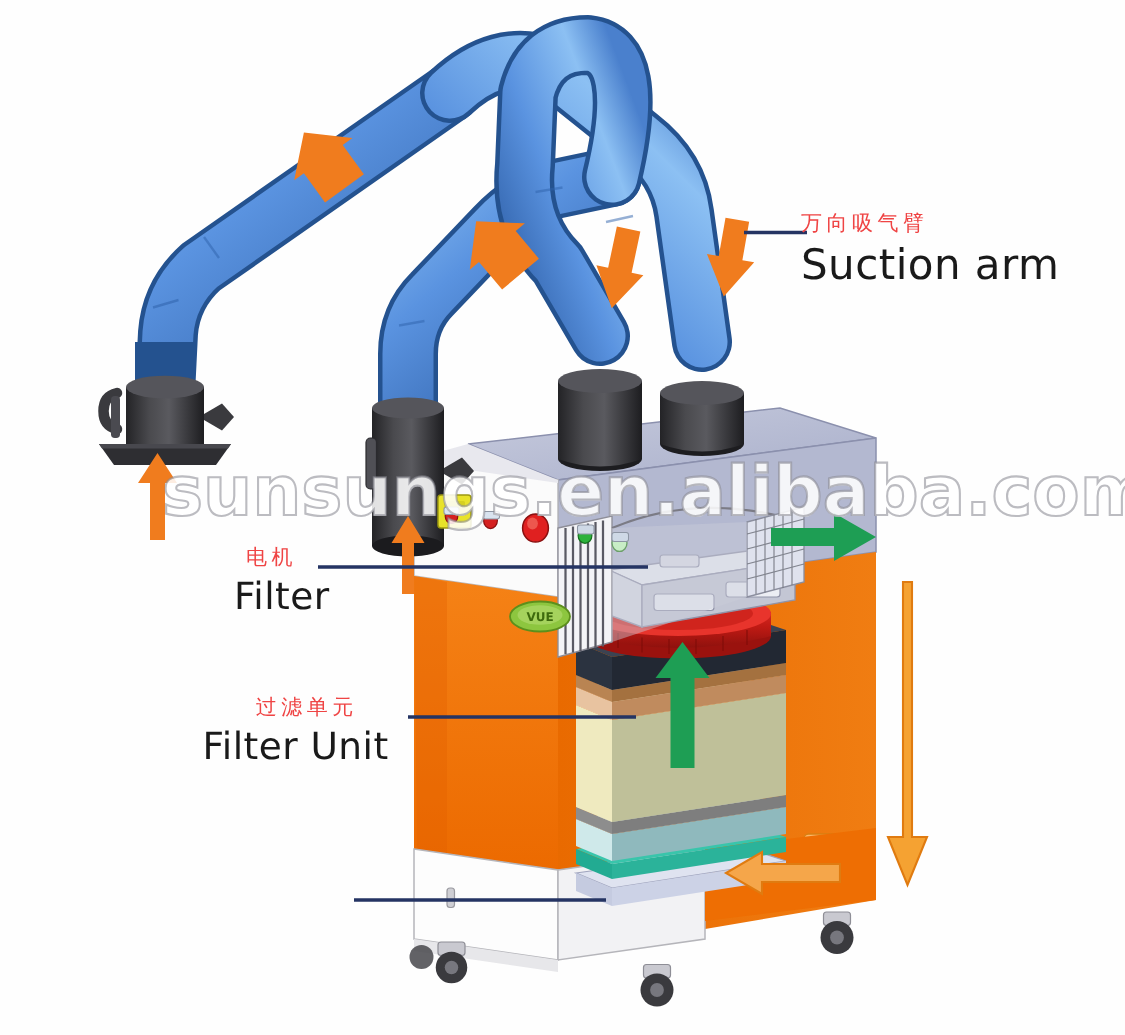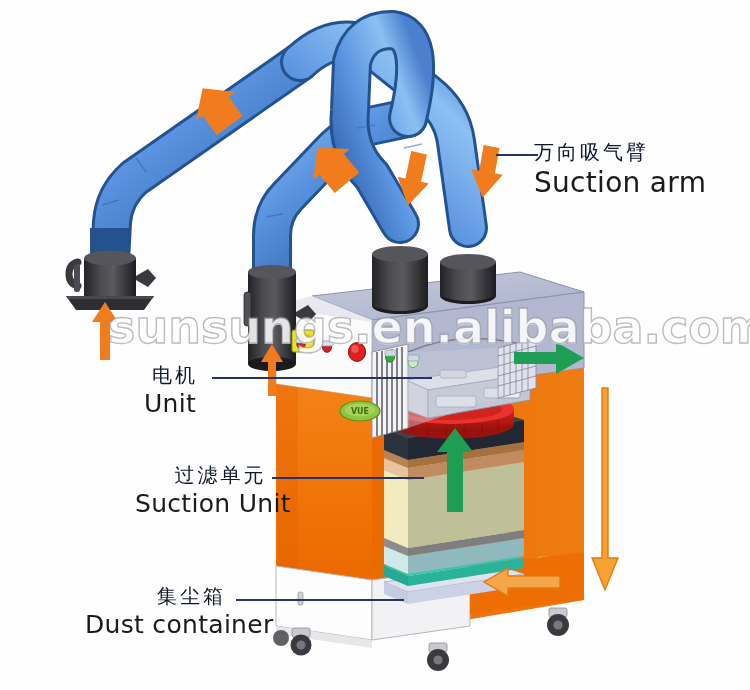--- a/index.html
+++ b/index.html
@@ -12,36 +12,36 @@
     position:relative;
     width:750px;height:690px;
     background:#fefefe;
     overflow:hidden;
   }
   #art{position:absolute;left:0;top:0;width:750px;height:690px;}
 
   
   .callout{position:absolute;white-space:nowrap;}
   .cn{
-    color:#0f172a;
+    color:#ef4444;
     font-family:"DejaVu Serif","Liberation Serif",serif;
-    font-size:20px;
+    font-size:14px;
     letter-spacing:3px;
     line-height:1;
   }
   .en{
     color:#1a1a1a;
     font-family:"DejaVu Sans","Liberation Sans",sans-serif;
     font-size:25px;
     line-height:1.05;
     letter-spacing:.3px;
   }
   #lbl-suction{left:534px;top:142px;}
   #lbl-suction .en{font-size:28px;margin-top:6px;}
-  #lbl-motor{left:152px;top:365px;}
+  #lbl-motor{left:164px;top:365px;}
   #lbl-motor .en{margin-top:6px;margin-left:-8px;}
   #lbl-filter{left:150px;top:465px;text-align:center;}
   #lbl-filter .en{margin-top:6px;margin-left:-15px;}
   #lbl-dust{left:157px;top:586px;}
   #lbl-dust .en{margin-top:6px;margin-left:-72px;}
 
   
   #watermark{
     position:absolute;
     left:108px;top:300px;
@@ -402,26 +402,22 @@
 
   <div id="watermark">sunsungs.en.alibaba.com</div>
 
   <div class="callout" id="lbl-suction">
     <div class="cn">万向吸气臂</div>
     <div class="en">Suction arm</div>
   </div>
 
   <div class="callout" id="lbl-motor">
     <div class="cn">电机</div>
-    <div class="en">Unit</div>
+    <div class="en">Filter</div>
   </div>
 
   <div class="callout" id="lbl-filter">
     <div class="cn">过滤单元</div>
-    <div class="en">Suction Unit</div>
+    <div class="en">Filter Unit</div>
   </div>
 
-  <div class="callout" id="lbl-dust">
-    <div class="cn">集尘箱</div>
-    <div class="en">Dust container</div>
-  </div>
 
 </div>
 
 </body></html>

